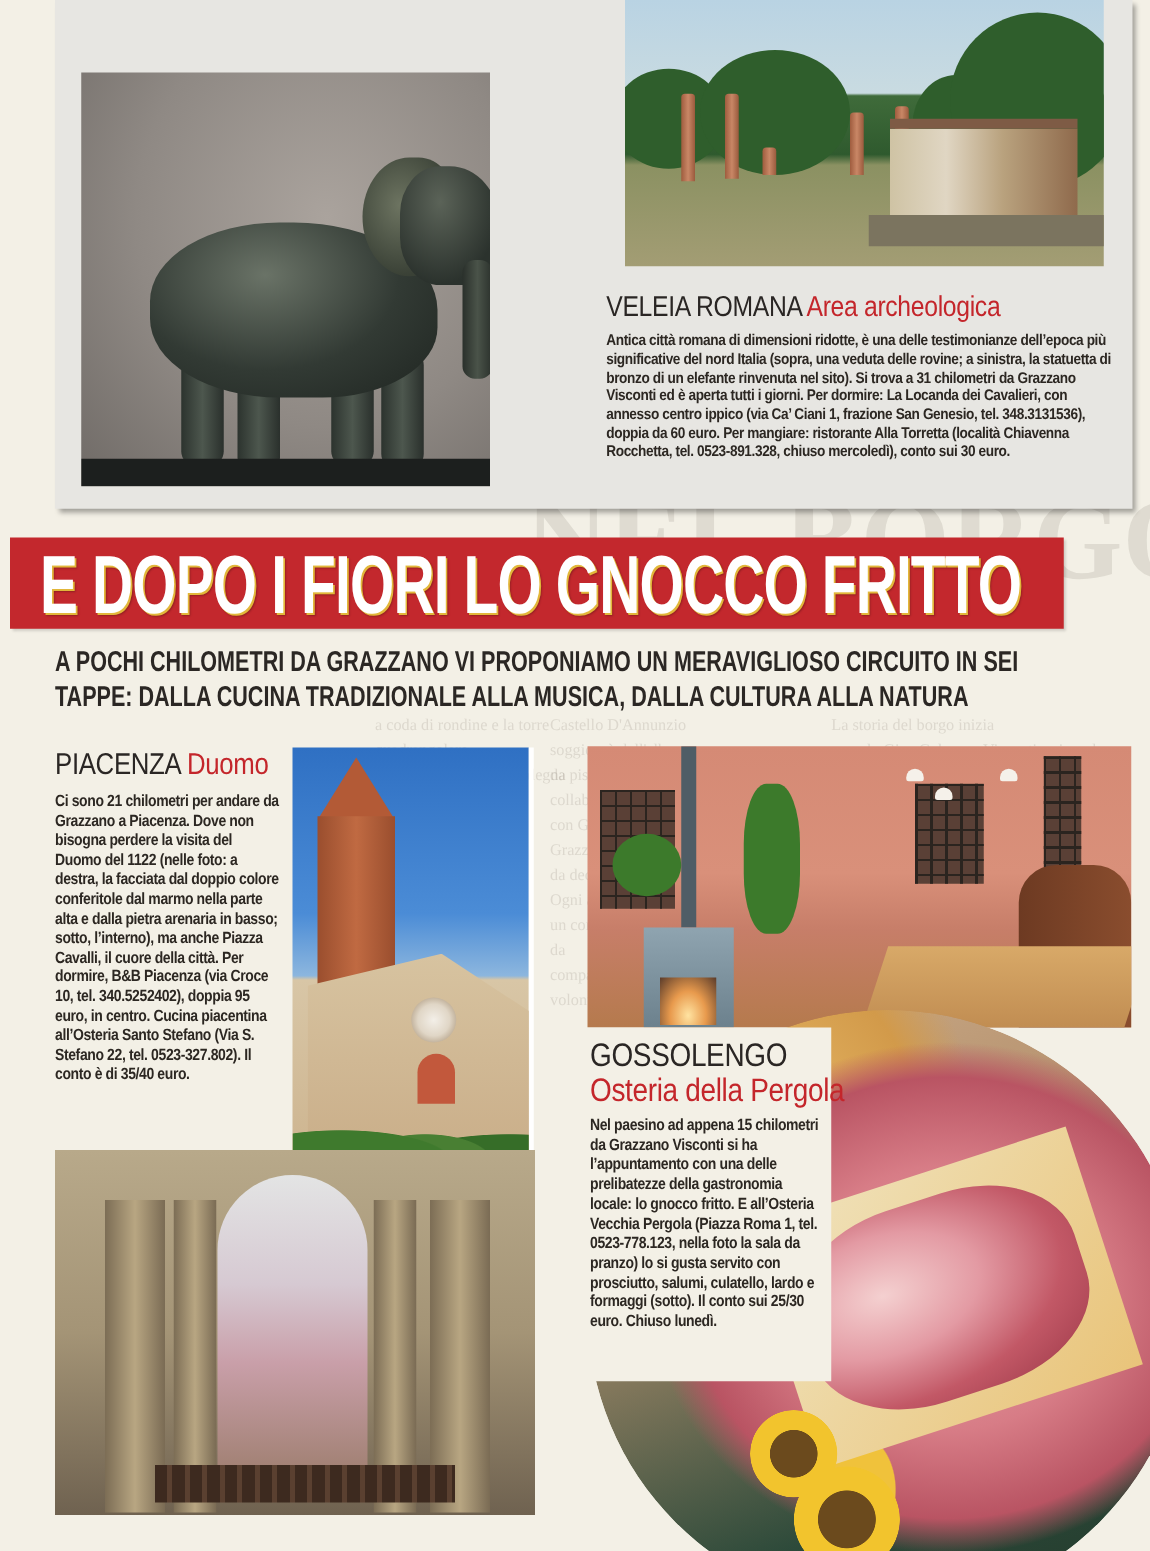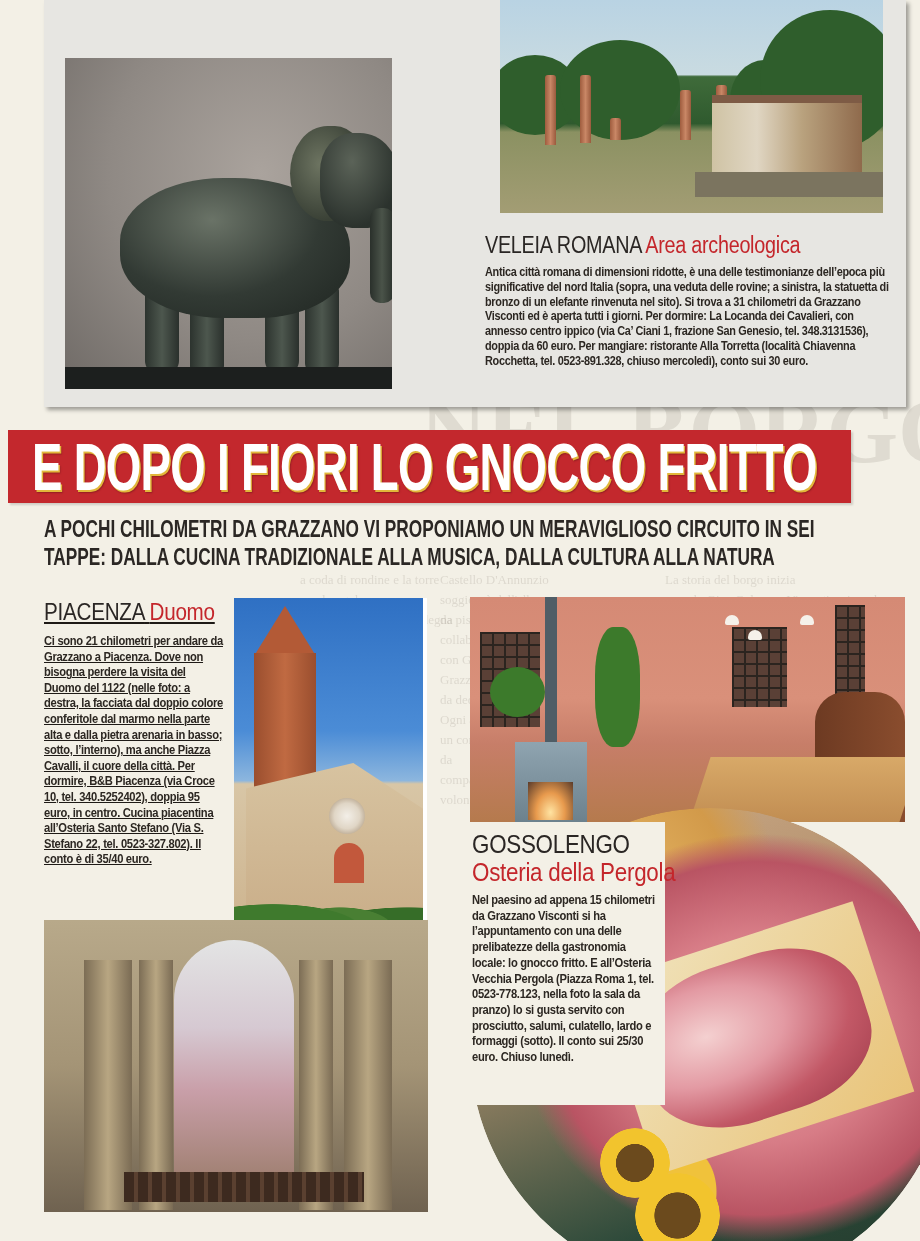--- a/index.html
+++ b/index.html
@@ -127,21 +127,21 @@
     left: 44px; top: 515px; width: 900px;
     font-family: "Liberation Sans", sans-serif;
     font-weight: bold;
     font-size: 23px; line-height: 28px;
     color: #2b2724;
     transform: scaleX(0.75); transform-origin: left top;
     white-space: nowrap;
   }
 
   
-  .piacenza-text { left: 44px; top: 598px; width: 186px; text-decoration: underline; }
+  .piacenza-text { left: 44px; top: 598px; width: 186px; }
   .piacenza-text .heading-line { font-size: 24px; line-height: 28px; }
   .piacenza-text .body-text {
     margin-top: 7px; width: 210px;
     font-size: 13px; line-height: 15.6px;
     transform: scaleX(0.86); transform-origin: left top;
   }
 
   .facade-photo {
     left: 234px; top: 598px; width: 193px; height: 332px;
     background: linear-gradient(180deg, #2f70c3 0%, #4b8cd6 40%, #8cb6de 55%, #d8c6a6 56%, #cdb48f 100%);

